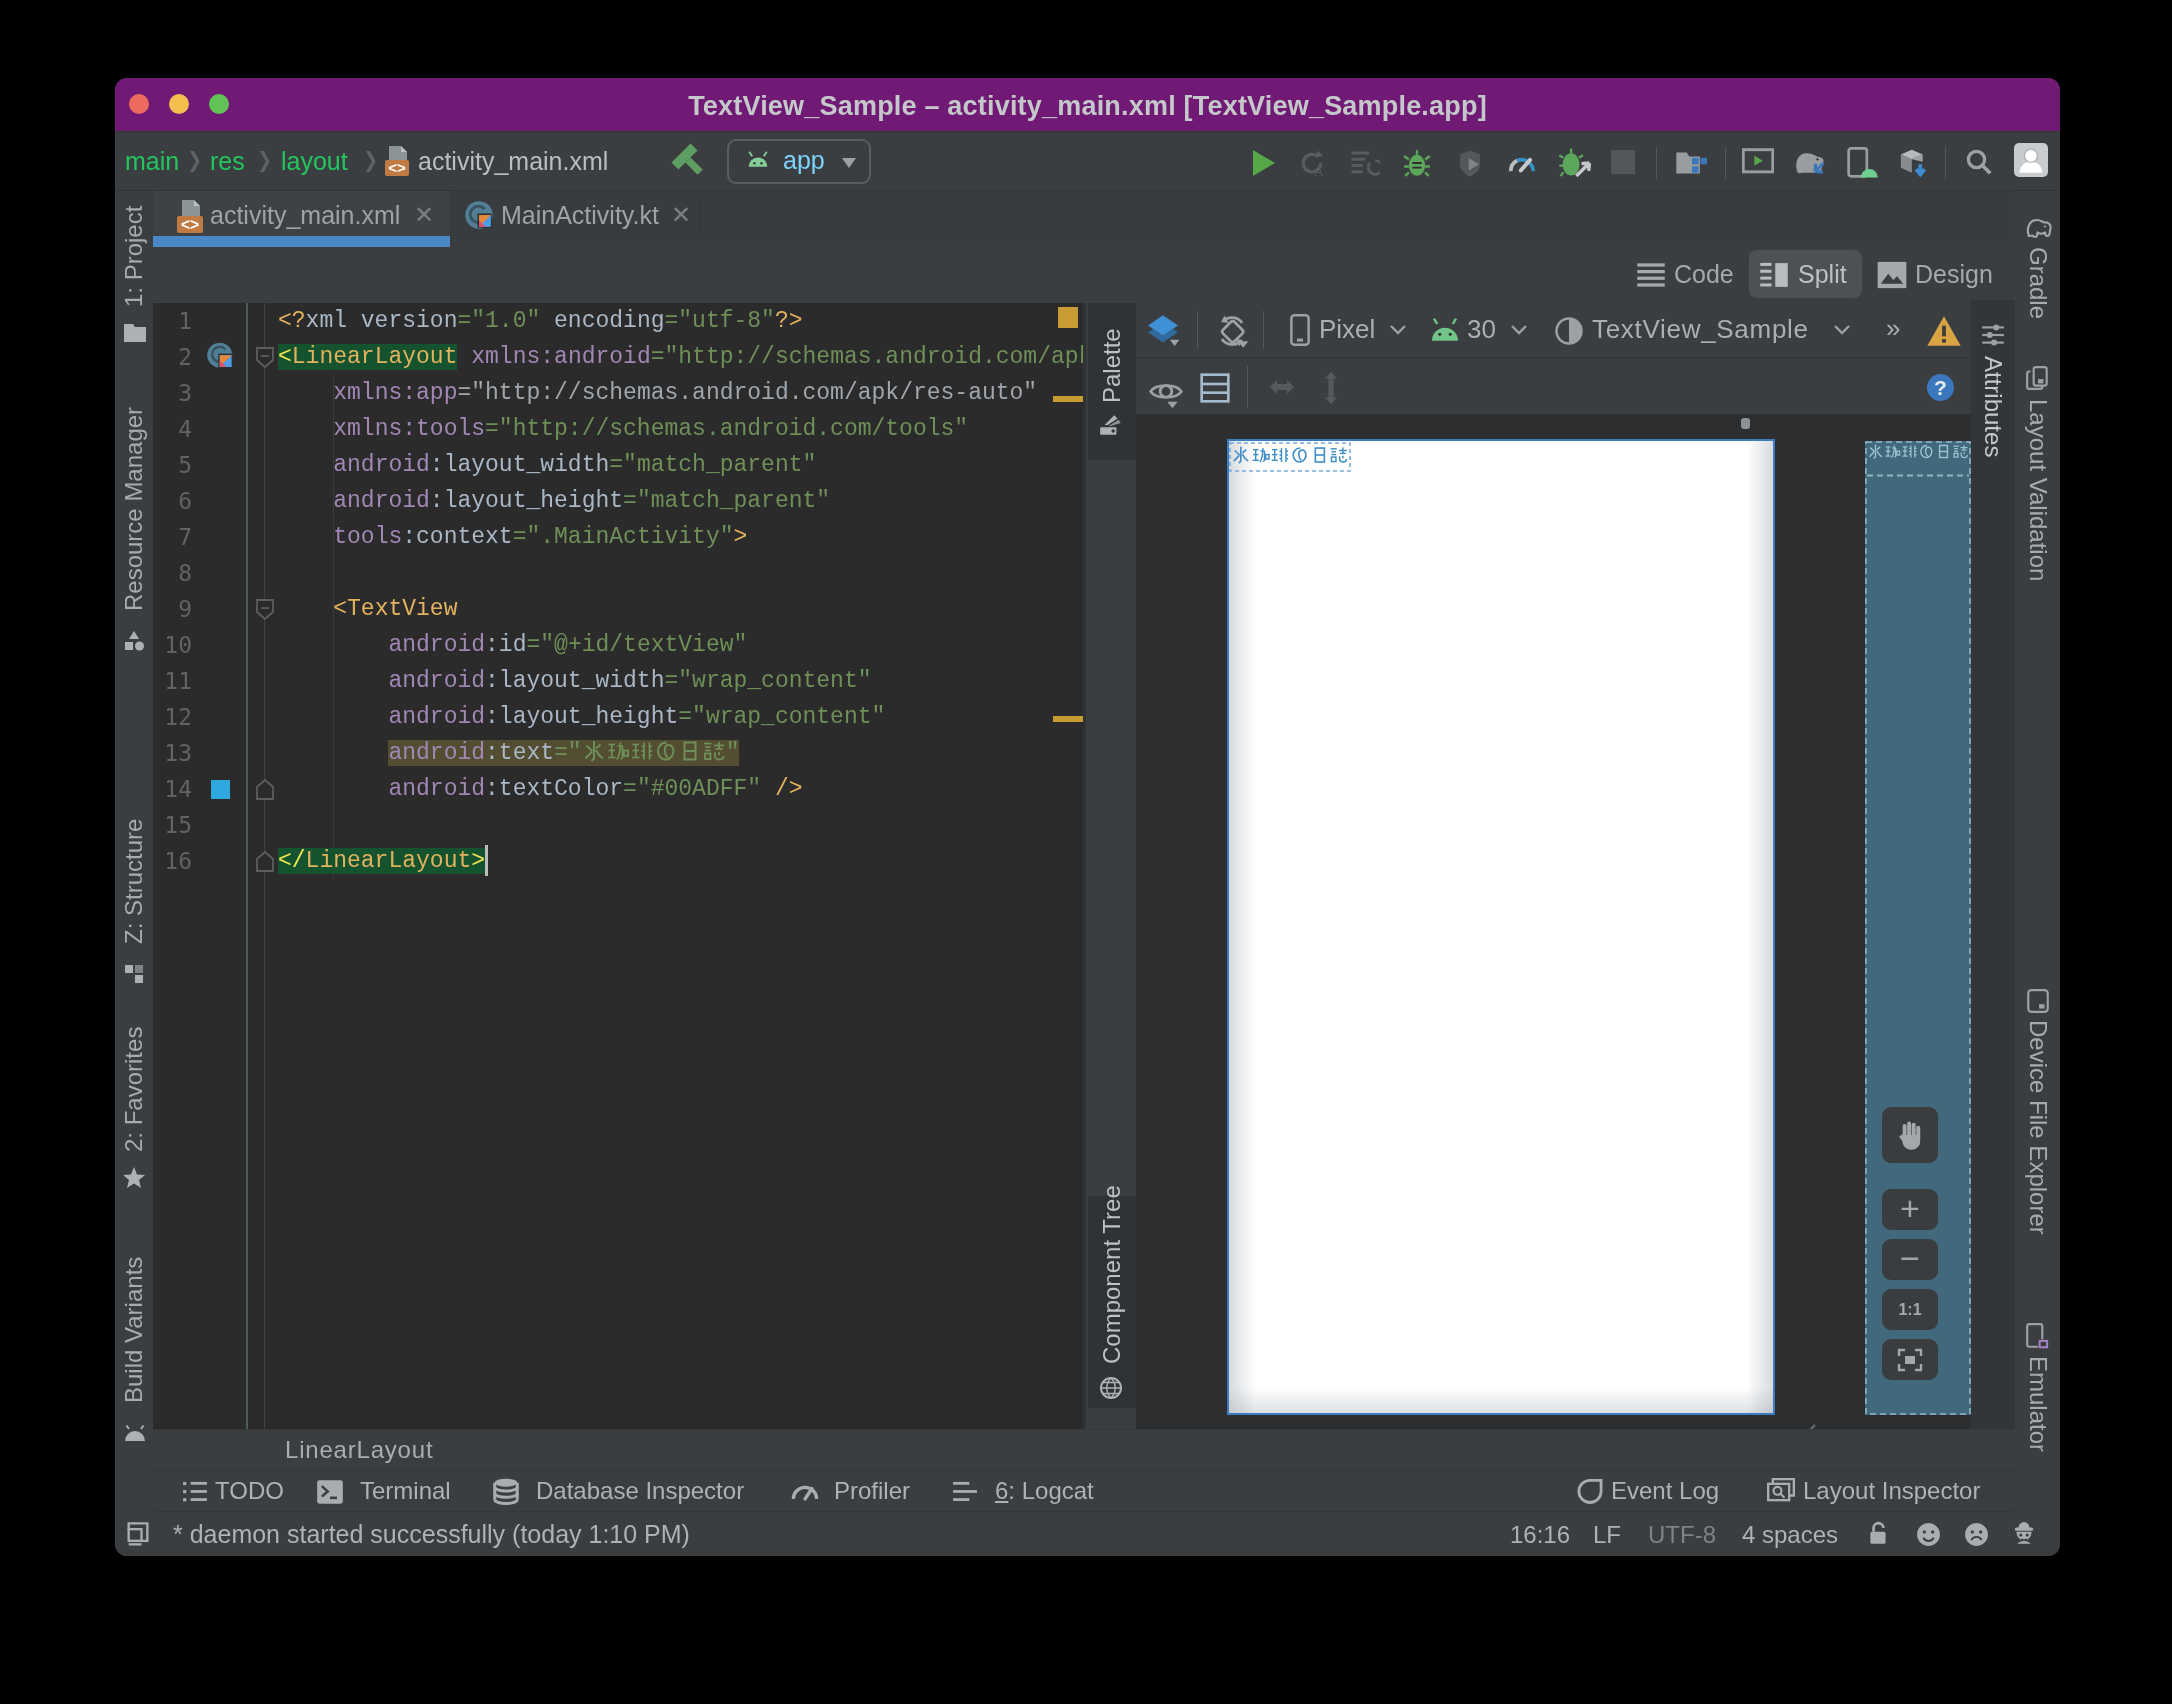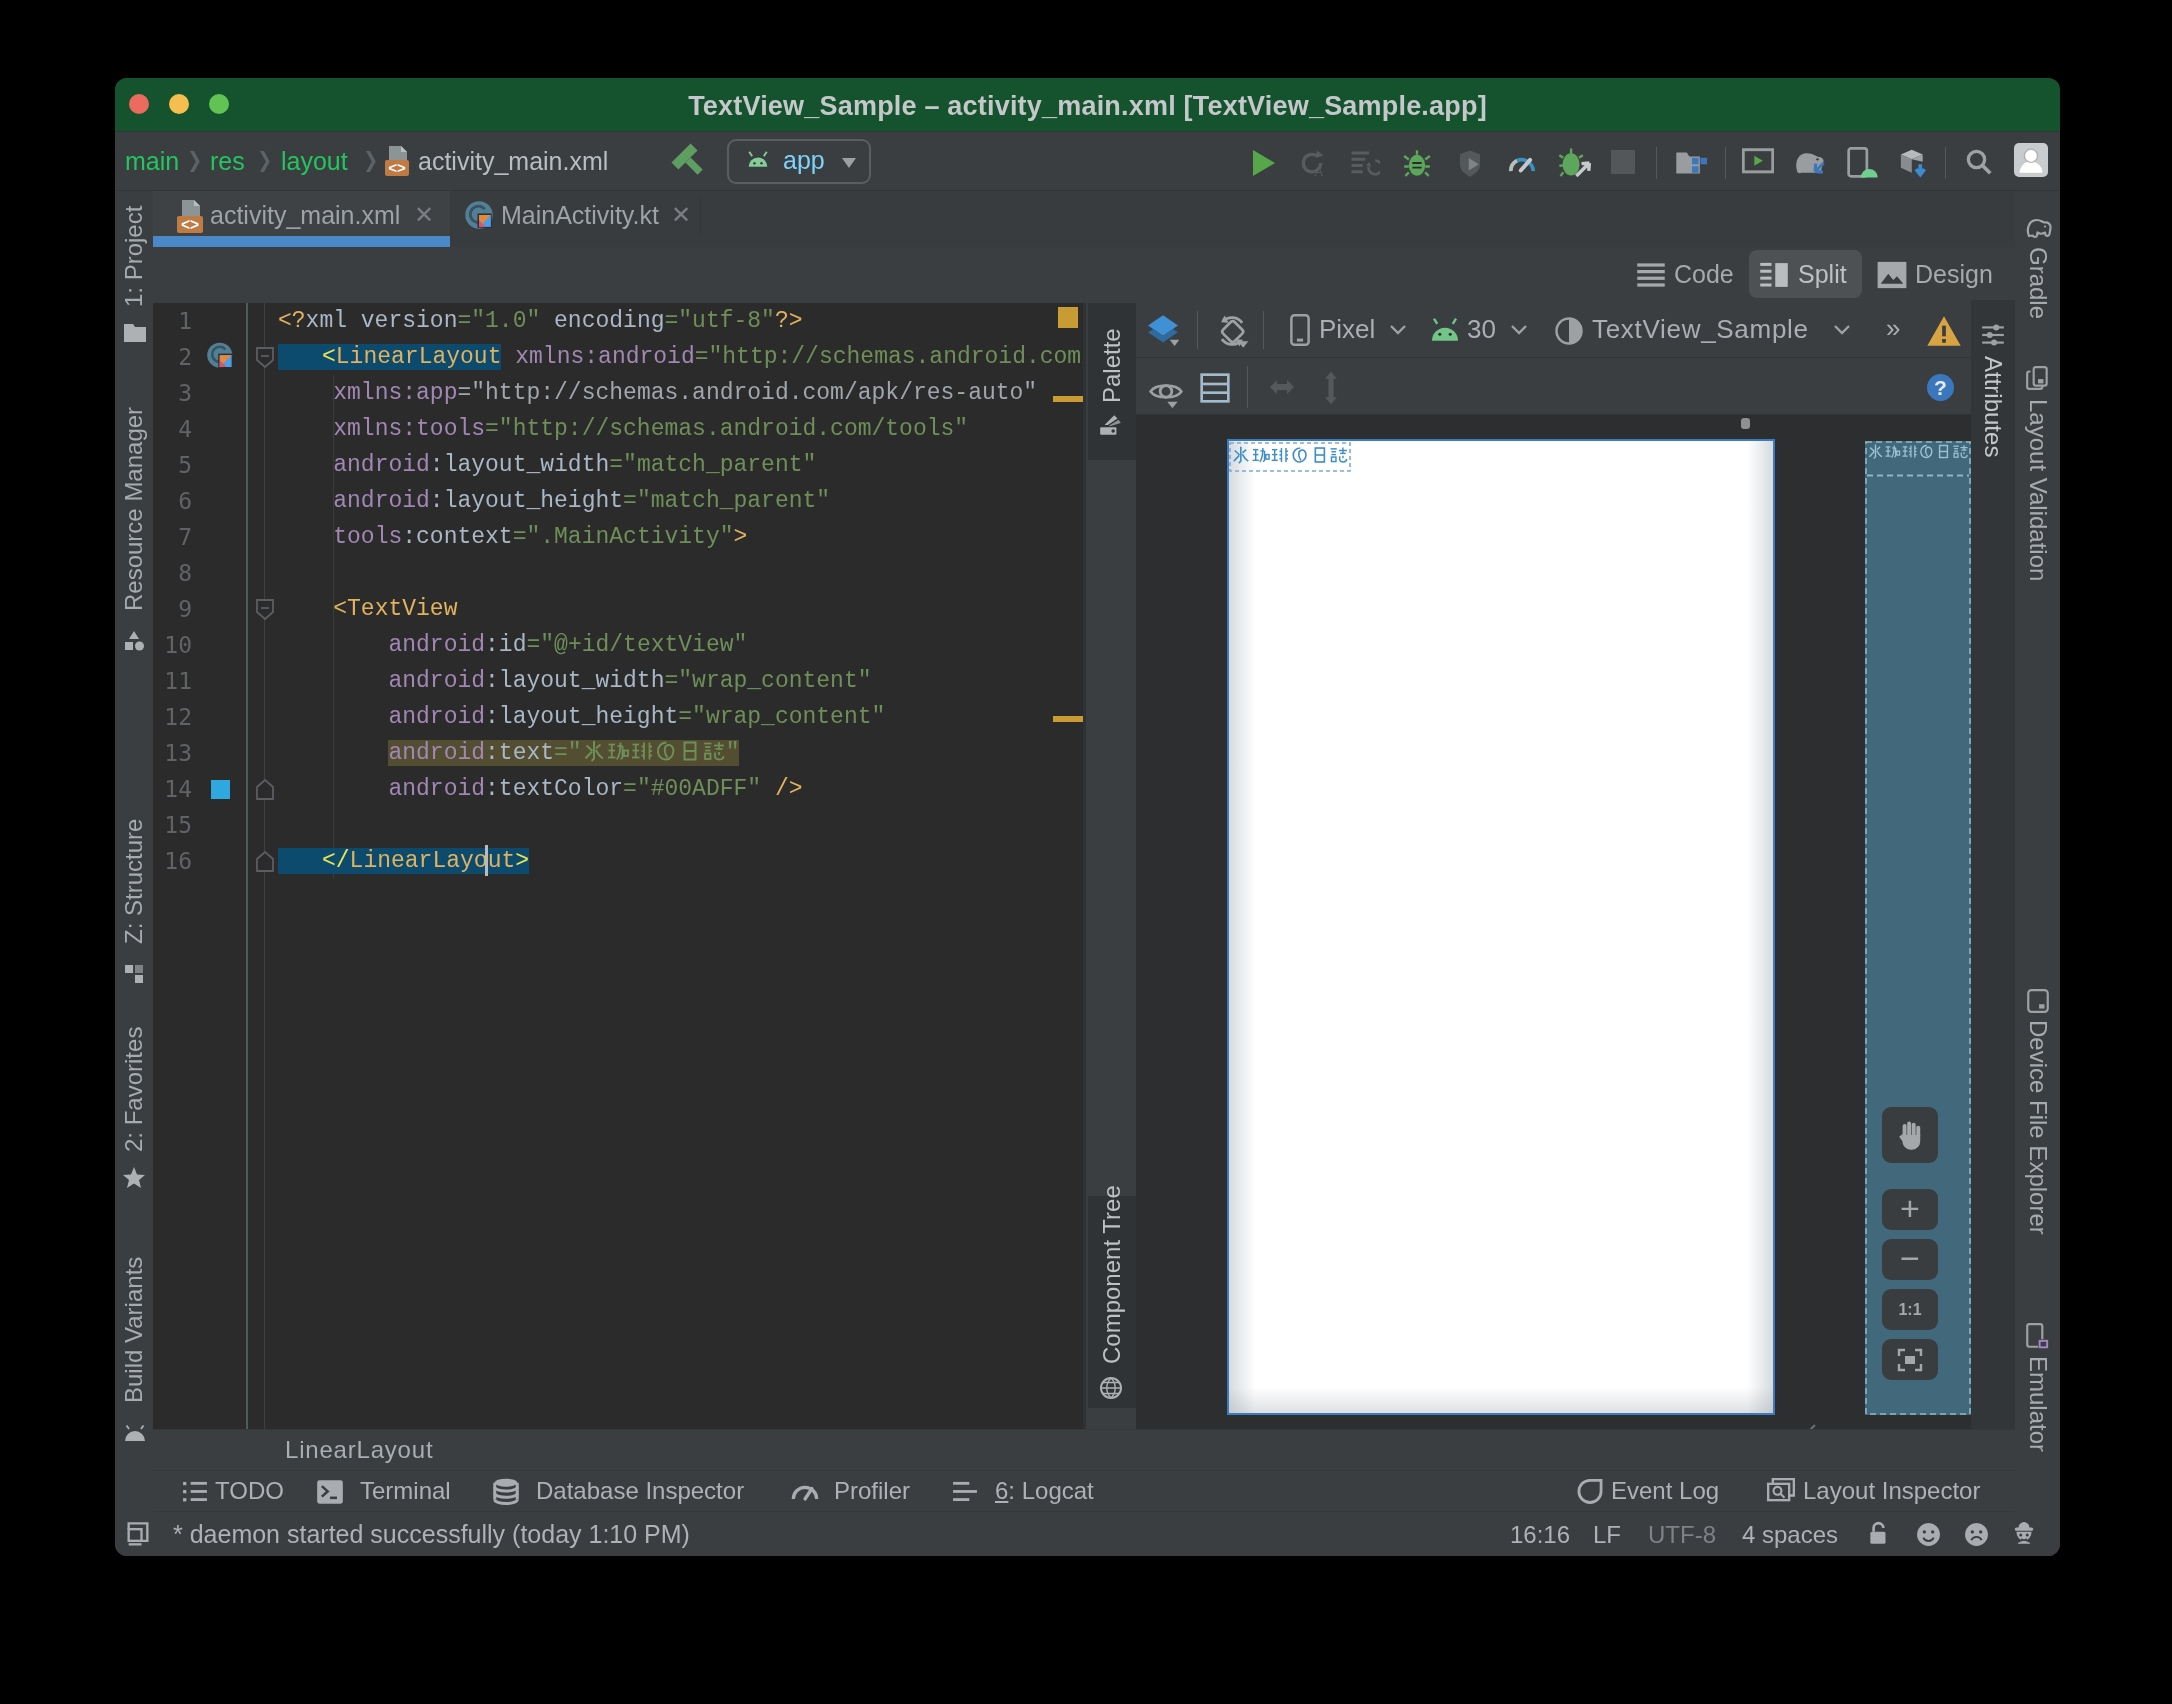--- a/index.html
+++ b/index.html
@@ -5,21 +5,21 @@
   * { margin:0; padding:0; box-sizing:border-box; }
   html,body { width:2172px; height:1704px; background:#000; overflow:hidden; }
   body { font-family:"Liberation Sans", sans-serif; }
   #win { position:absolute; left:115px; top:78px; width:1945px; height:1478px;
          background:#3B3E40; border-radius:12px; overflow:hidden; }
   .abs { position:absolute; }
   .hline { position:absolute; height:1px; background:#323537; }
   .vline { position:absolute; width:1px; background:#323537; }
 
   
-  #titlebar { position:absolute; left:0; top:0; width:1949px; height:54px; background:#14532d; }
+  #titlebar { position:absolute; left:0; top:0; width:1949px; height:54px; background:#701a75; }
   .light { position:absolute; top:16px; width:20px; height:20px; border-radius:50%; }
   #title { position:absolute; top:13px; width:1945px; text-align:center; color:#C5C8CA;
            font-size:27px; font-weight:bold; letter-spacing:0.2px; }
 
   
   #navbar { position:absolute; left:0; top:54px; width:1945px; height:59px; background:#3B3E40; }
   .crumb { position:absolute; top:15px; font-size:25px; color:#22c55e; }
   .chev  { position:absolute; top:16px; font-size:21px; color:#5C6266; transform:scaleX(0.85); }
   .combo { position:absolute; top:7px; height:45px; border:2px solid #5A5E61; border-radius:9px; }
 
@@ -38,21 +38,21 @@
   .vtxtL { position:absolute; transform:rotate(-90deg); transform-origin:0 0; font-size:24px; line-height:27px; color:#A6ABAF; white-space:nowrap; }
   .vtxtR { position:absolute; transform:rotate(90deg); transform-origin:0 0; font-size:24px; line-height:27px; color:#A6ABAF; white-space:nowrap; }
 
   
   #editor { position:absolute; left:38px; top:225px; width:933px; height:1126px; background:#2B2B2B; overflow:hidden; }
   #code { position:absolute; left:0; top:0; font-family:"Liberation Mono", monospace; font-size:23px; line-height:36px; }
   #code pre { font-family:inherit; white-space:pre; }
   .lnums { position:absolute; left:0; top:0; width:39px; text-align:right; color:#606366; font-family:"Liberation Mono", monospace; font-size:23px; line-height:36px; }
   .w { color:#A9B7C6; } .p { color:#A287B5; } .g { color:#6F8F58; } .gold { color:#E2B25E; }
   .gry { color:#9FA6AC; } .y { color:#EDE44F; }
-  .hlt { background:#0c4a6e;padding-left:44px; } .hlx { background:#534D32; }
+  .hlt { background:#14532d; } .hlx { background:#534D32; }
 
   
   #pstripe { position:absolute; left:971px; top:225px; width:50px; height:1126px; background:#3B3E40; }
   .dtab { position:absolute; background:#303335; }
 
   
   #design { position:absolute; left:1021px; top:225px; width:879px; height:1126px; background:#2C2E30; }
   #drow1 { position:absolute; left:0; top:0; width:879px; height:54px; background:#3B3E40; }
   #drow2 { position:absolute; left:0; top:55px; width:879px; height:57px; background:#3B3E40; }
   #canvas { position:absolute; left:0; top:112px; width:879px; height:1014px; background:#2C2E30; }

